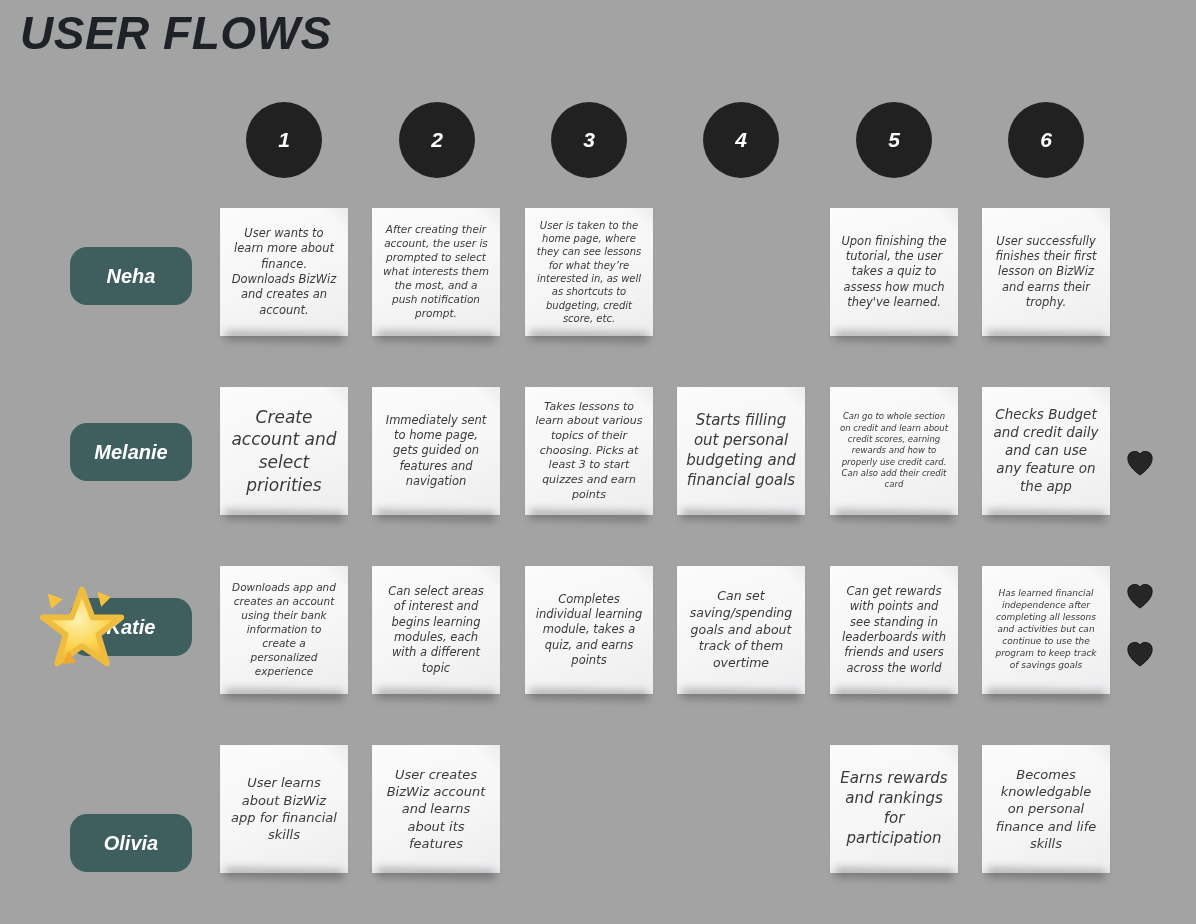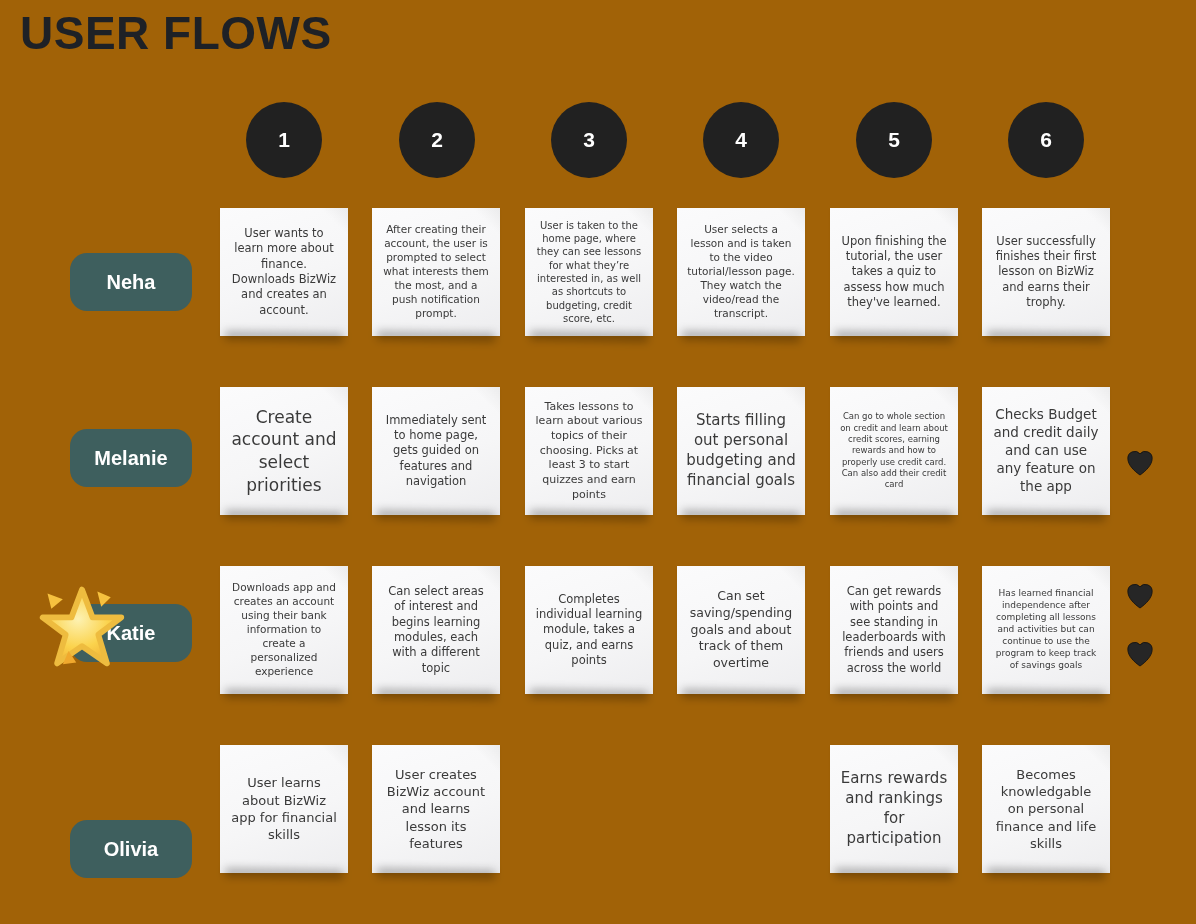--- a/index.html
+++ b/index.html
@@ -1,31 +1,31 @@
 <!DOCTYPE html>
 <html><head>
 <meta charset="utf-8">
 <style>
   html,body{margin:0;padding:0;background:#ffffff;}
-  .canvas{position:relative;width:1196px;height:924px;background:#a16207;overflow:hidden;
-          font-family:"DejaVu Sans",sans-serif;}
+  .canvas{position:relative;width:1196px;height:924px;background:#a3a3a3;overflow:hidden;
+          font-family:"DejaVu Sans",sans-serif;font-style:italic;}
 
   .page-title{position:absolute;left:20px;top:6px;font-family:"Liberation Sans",sans-serif;
     font-weight:800;font-size:46px;letter-spacing:.5px;color:#1e2126;}
 
   
   .num{position:absolute;top:102px;width:76px;height:76px;border-radius:50%;
     background:#212121;color:#ffffff;display:flex;align-items:center;justify-content:center;
     font-family:"Liberation Sans",sans-serif;font-weight:700;font-size:21px;}
   .n0{left:246px}.n1{left:399px}.n2{left:551px}.n3{left:703px}.n4{left:856px}.n5{left:1008px}
 
   
   .badge{position:absolute;left:70px;width:122px;height:58px;background:#3e5f5e;
     border-radius:17px;color:#ffffff;display:flex;align-items:center;justify-content:center;
-    font-family:"Liberation Sans",sans-serif;font-weight:700;font-size:20px;margin-top:6px;}
+    font-family:"Liberation Sans",sans-serif;font-weight:700;font-size:20px;}
   .b0{top:247px}.b1{top:423px}.b2{top:598px}.b3{top:814px}
 
   
   .note{position:absolute;width:128px;height:128px;box-sizing:border-box;padding:8px 9px;
     display:flex;align-items:center;justify-content:center;text-align:center;
     color:#3a3a3a;z-index:1;
     background:
       linear-gradient(225deg, rgba(0,0,0,0.055) 0px, rgba(0,0,0,0.0) 20px),
       linear-gradient(160deg,#fbfbfc 0%,#f6f6f7 55%,#ededef 100%);
     box-shadow:0 1px 2px rgba(0,0,0,0.06);}
@@ -111,23 +111,20 @@
 
   <div class="note r0 c0">
       <span class="note-text f115">User wants to learn more about finance. Downloads BizWiz and creates an account.</span>
     </div>
   <div class="note r0 c1">
       <span class="note-text f105">After creating their account, the user is prompted to select what interests them the most, and a push notification prompt.</span>
     </div>
   <div class="note r0 c2">
       <span class="note-text f10">User is taken to the home page, where they can see lessons for what they’re interested in, as well as shortcuts to budgeting, credit score, etc.</span>
     </div>
-  <div class="note r0 c3">
-      <span class="note-text f105">User selects a lesson and is taken to the video tutorial/lesson page. They watch the video/read the transcript.</span>
-    </div>
   <div class="note r0 c4">
       <span class="note-text f115">Upon finishing the tutorial, the user takes a quiz to assess how much they've learned.</span>
     </div>
   <div class="note r0 c5">
       <span class="note-text f115">User successfully finishes their first lesson on BizWiz and earns their trophy.</span>
     </div>
 
   <div class="note r1 c0">
       <span class="note-text f19">Create account and select priorities</span>
     </div>
@@ -163,21 +160,21 @@
       <span class="note-text f115">Can get rewards with points and see standing in leaderboards with friends and users across the world</span>
     </div>
   <div class="note r2 c5">
       <span class="note-text f9">Has learned financial independence after completing all lessons and activities but can continue to use the program to keep track of savings goals</span>
     </div>
 
   <div class="note r3 c0">
       <span class="note-text f13">User learns about BizWiz app for financial skills</span>
     </div>
   <div class="note r3 c1">
-      <span class="note-text f13">User creates BizWiz account and learns lesson its features</span>
+      <span class="note-text f13">User creates BizWiz account and learns about its features</span>
     </div>
   <div class="note r3 c4">
       <span class="note-text f155">Earns rewards and rankings for participation</span>
     </div>
   <div class="note r3 c5">
       <span class="note-text f13">Becomes knowledgable on personal finance and life skills</span>
     </div>
 
 </div>
 

